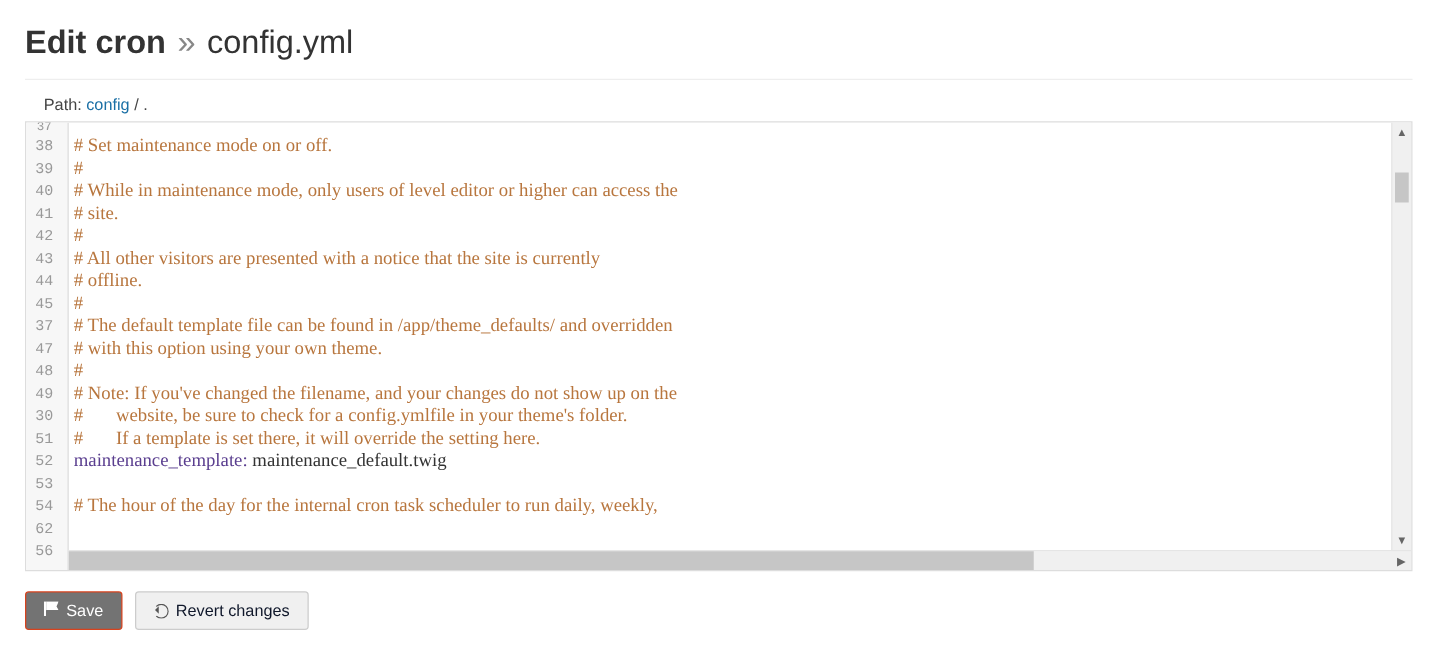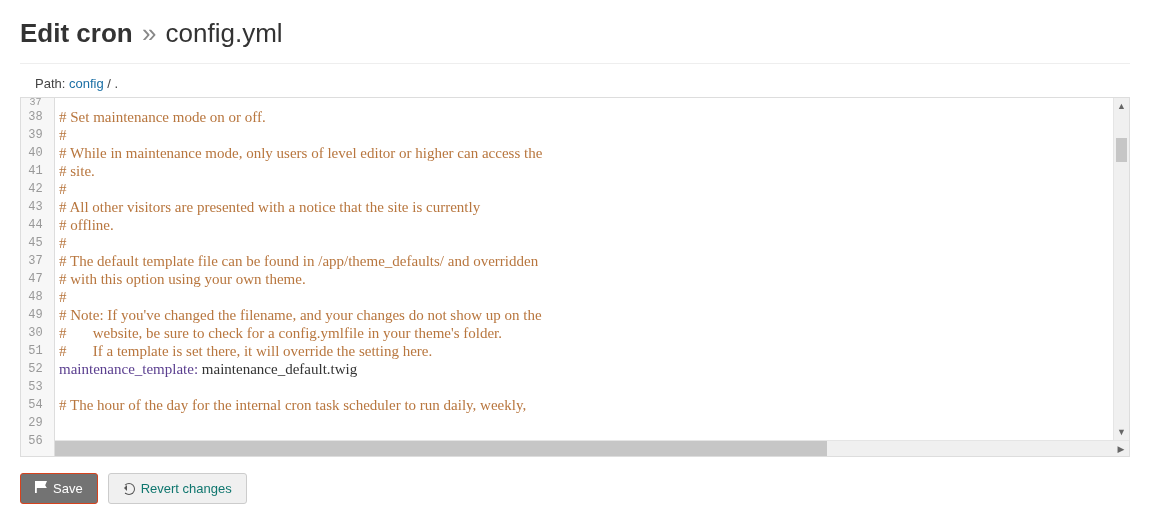--- a/index.html
+++ b/index.html
@@ -132,21 +132,21 @@
     font-family:inherit;
   }
   .btn-primary {
     background:#737373;
     border-color:#d6421d;
     color:#fff;
   }
   .btn-default {
     background:#f0f0f0;
     border-color:#ccc;
-    color:#0f766e;
+    color:#0f172a;
   }
   .icon-flag::before {
     content:"";
     display:inline-block;
     width:12px; height:12px;
     background:
       linear-gradient(#fff,#fff) left/2px 100% no-repeat,
       linear-gradient(#fff,#fff) 2px 0/10px 7px no-repeat;
     clip-path: polygon(0 0, 100% 0, 85% 35%, 100% 60%, 15% 60%, 15% 100%, 0 100%);
   }
@@ -198,21 +198,21 @@
           <div>45</div>
           <div>37</div>
           <div>47</div>
           <div>48</div>
           <div>49</div>
           <div>30</div>
           <div>51</div>
           <div>52</div>
           <div>53</div>
           <div>54</div>
-          <div>29</div>
+          <div>62</div>
           <div>56</div>
         </div>
       <div class="code" id="code">
           <div class="code-line first"></div>
           <div class="code-line"><span class="comment"># Set maintenance mode on or off.</span></div>
           <div class="code-line"><span class="comment">#</span></div>
           <div class="code-line"><span class="comment"># While in maintenance mode, only users of level editor or higher can access the</span></div>
           <div class="code-line"><span class="comment"># site.</span></div>
           <div class="code-line"><span class="comment">#</span></div>
           <div class="code-line"><span class="comment"># All other visitors are presented with a notice that the site is currently</span></div>

